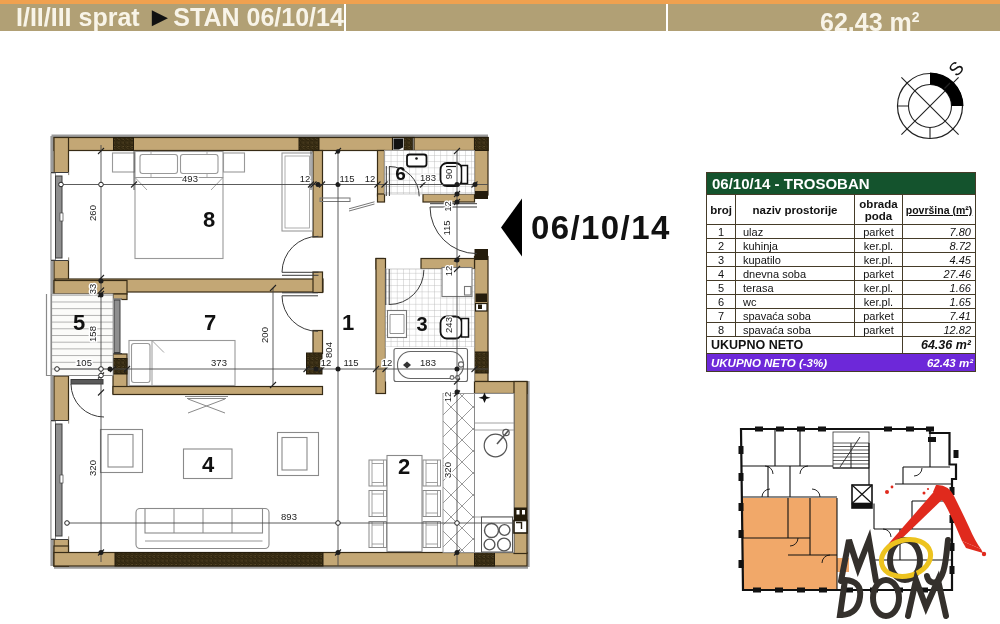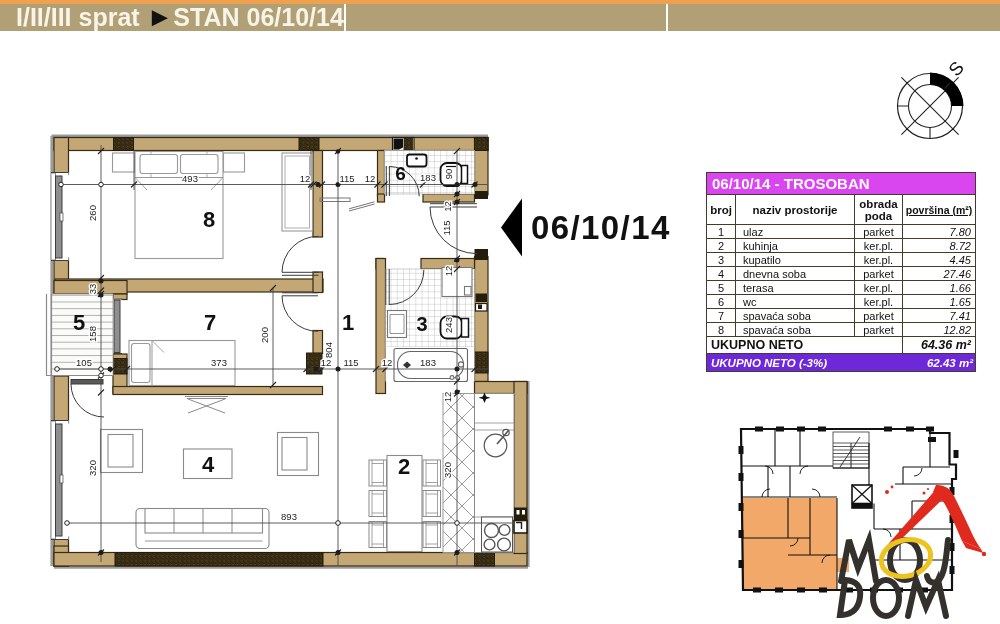--- a/index.html
+++ b/index.html
@@ -7,21 +7,21 @@
   .abs{position:absolute;}
   
   #topbar{position:absolute;left:0;top:0;width:1000px;height:31px;}
   #topbar .orange{position:absolute;left:0;top:0;width:1000px;height:4px;background:#f0a14f;}
   #topbar .tan{position:absolute;left:0;top:4px;width:1000px;height:27px;background:#b1a075;}
   #topbar .txt{position:absolute;top:4px;height:27px;line-height:26px;color:#f8f4e8;font-weight:bold;font-size:25px;white-space:nowrap;}
   #topbar .div{position:absolute;top:4px;width:2px;height:27px;background:#ffffff;}
   
   #rooms{position:absolute;left:706px;top:172px;width:269px;border-collapse:collapse;table-layout:fixed;font-family:"Liberation Sans",sans-serif;}
   #rooms td{border:1.5px solid #453b28;font-size:11px;color:#111;padding:0 2px;overflow:hidden;white-space:nowrap;}
-  #rooms .hd td{background:#d946ef;color:#fff;font-weight:bold;font-size:15px;height:21px;padding-left:5px;}
+  #rooms .hd td{background:#14532d;color:#fff;font-weight:bold;font-size:15px;height:21px;padding-left:5px;}
   #rooms .ch td{font-weight:bold;font-size:11.5px;text-align:center;height:29px;line-height:12px;}
   #rooms .dr td{height:13px;}
   #rooms td.c{text-align:center;}
   #rooms td.l{text-align:left;padding-left:7px;}
   #rooms td.r{text-align:right;padding-right:4px;font-style:italic;}
   #rooms .tot td{font-weight:bold;font-size:12.5px;height:16px;margin-top:46px;}
   #rooms .net td{background:#6d28d9;color:#fff;font-weight:bold;font-style:italic;font-size:11.5px;height:17px;}
 </style>
 </head>
 <body>
@@ -606,20 +606,21 @@
 
   <div class="tan"></div>
 
   <div class="txt" style="left:16px;">I/II/III sprat <span style="color:#111;font-size:27px;">►</span>STAN 06/10/14</div>
 
   <div class="div" style="left:344px;"></div>
 
 
   <div class="div" style="left:666px;"></div>
 
+  <div class="txt" style="left:820px;">62.43 m<sup style="font-size:14px;">2</sup></div>
 </div>
 
 <table id="rooms" cellspacing="0">
   <colgroup>
       <col style="width:29px">
       <col style="width:119px">
       <col style="width:48px">
       <col style="width:73px">
     </colgroup>
 

